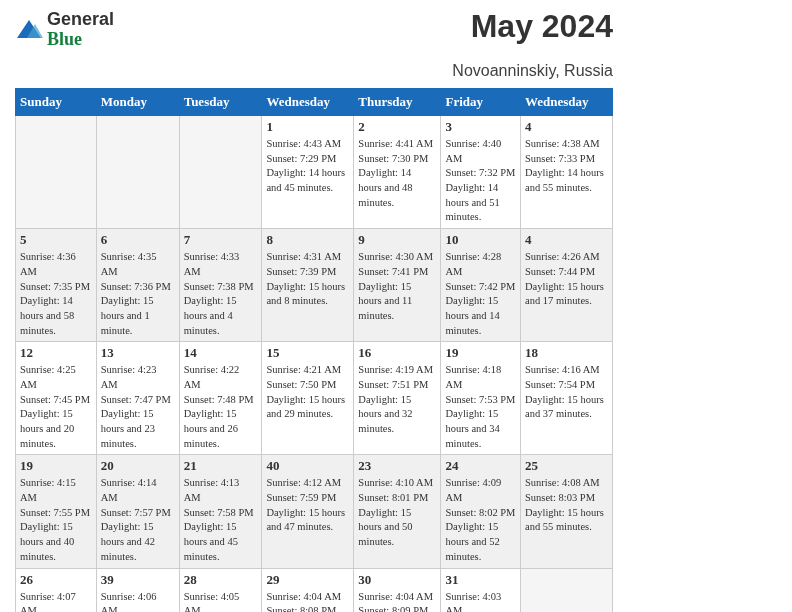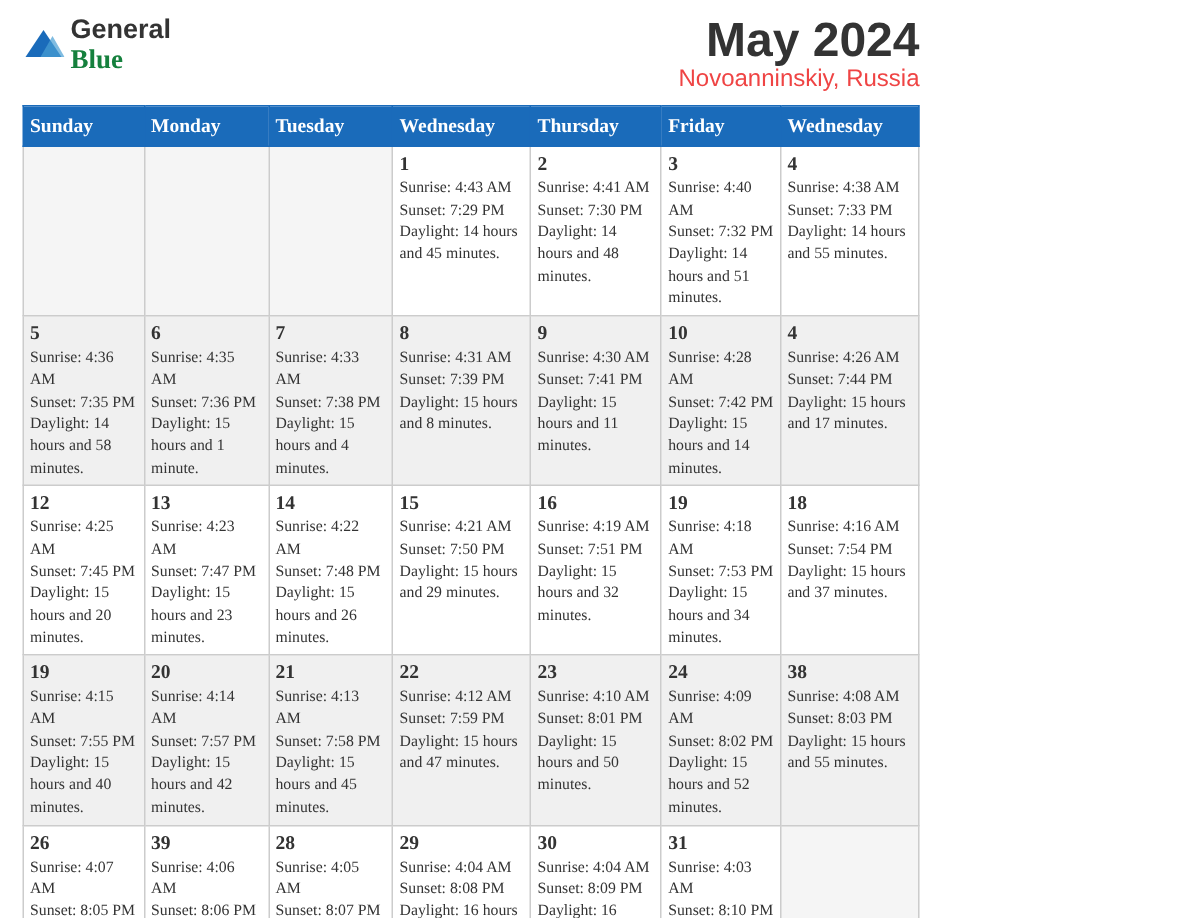--- a/index.html
+++ b/index.html
@@ -49,22 +49,22 @@
       text-align: right;
     }
     .month-title {
       font-size: 32px;
       font-weight: bold;
       color: #333;
       line-height: 1;
     }
     .location {
       font-size: 16px;
-      color: #ef4444;
-      margin-top: 2px;
+      color: #404040;
+      margin-top: 20px;
     }
     .calendar {
       width: 100%;
       border-collapse: collapse;
       font-size: 11px;
       font-family: Liberation Serif, serif;
     }
     .calendar th {
       background: #1a6bba;
       color: #fff;
@@ -223,33 +223,33 @@
           </td>
           <td>
             <span class="day-num">20</span>
             <div class="day-detail">Sunrise: 4:14 AM<br>Sunset: 7:57 PM<br>Daylight: 15 hours and 42 minutes.</div>
           </td>
           <td>
             <span class="day-num">21</span>
             <div class="day-detail">Sunrise: 4:13 AM<br>Sunset: 7:58 PM<br>Daylight: 15 hours and 45 minutes.</div>
           </td>
           <td>
-            <span class="day-num">22</span>
+            <span class="day-num">40</span>
             <div class="day-detail">Sunrise: 4:12 AM<br>Sunset: 7:59 PM<br>Daylight: 15 hours and 47 minutes.</div>
           </td>
           <td>
             <span class="day-num">23</span>
             <div class="day-detail">Sunrise: 4:10 AM<br>Sunset: 8:01 PM<br>Daylight: 15 hours and 50 minutes.</div>
           </td>
           <td>
             <span class="day-num">24</span>
             <div class="day-detail">Sunrise: 4:09 AM<br>Sunset: 8:02 PM<br>Daylight: 15 hours and 52 minutes.</div>
           </td>
           <td>
-            <span class="day-num">38</span>
+            <span class="day-num">25</span>
             <div class="day-detail">Sunrise: 4:08 AM<br>Sunset: 8:03 PM<br>Daylight: 15 hours and 55 minutes.</div>
           </td>
         </tr>
         <tr>
           <td>
             <span class="day-num">26</span>
             <div class="day-detail">Sunrise: 4:07 AM<br>Sunset: 8:05 PM<br>Daylight: 15 hours and 57 minutes.</div>
           </td>
           <td>
             <span class="day-num">39</span>

